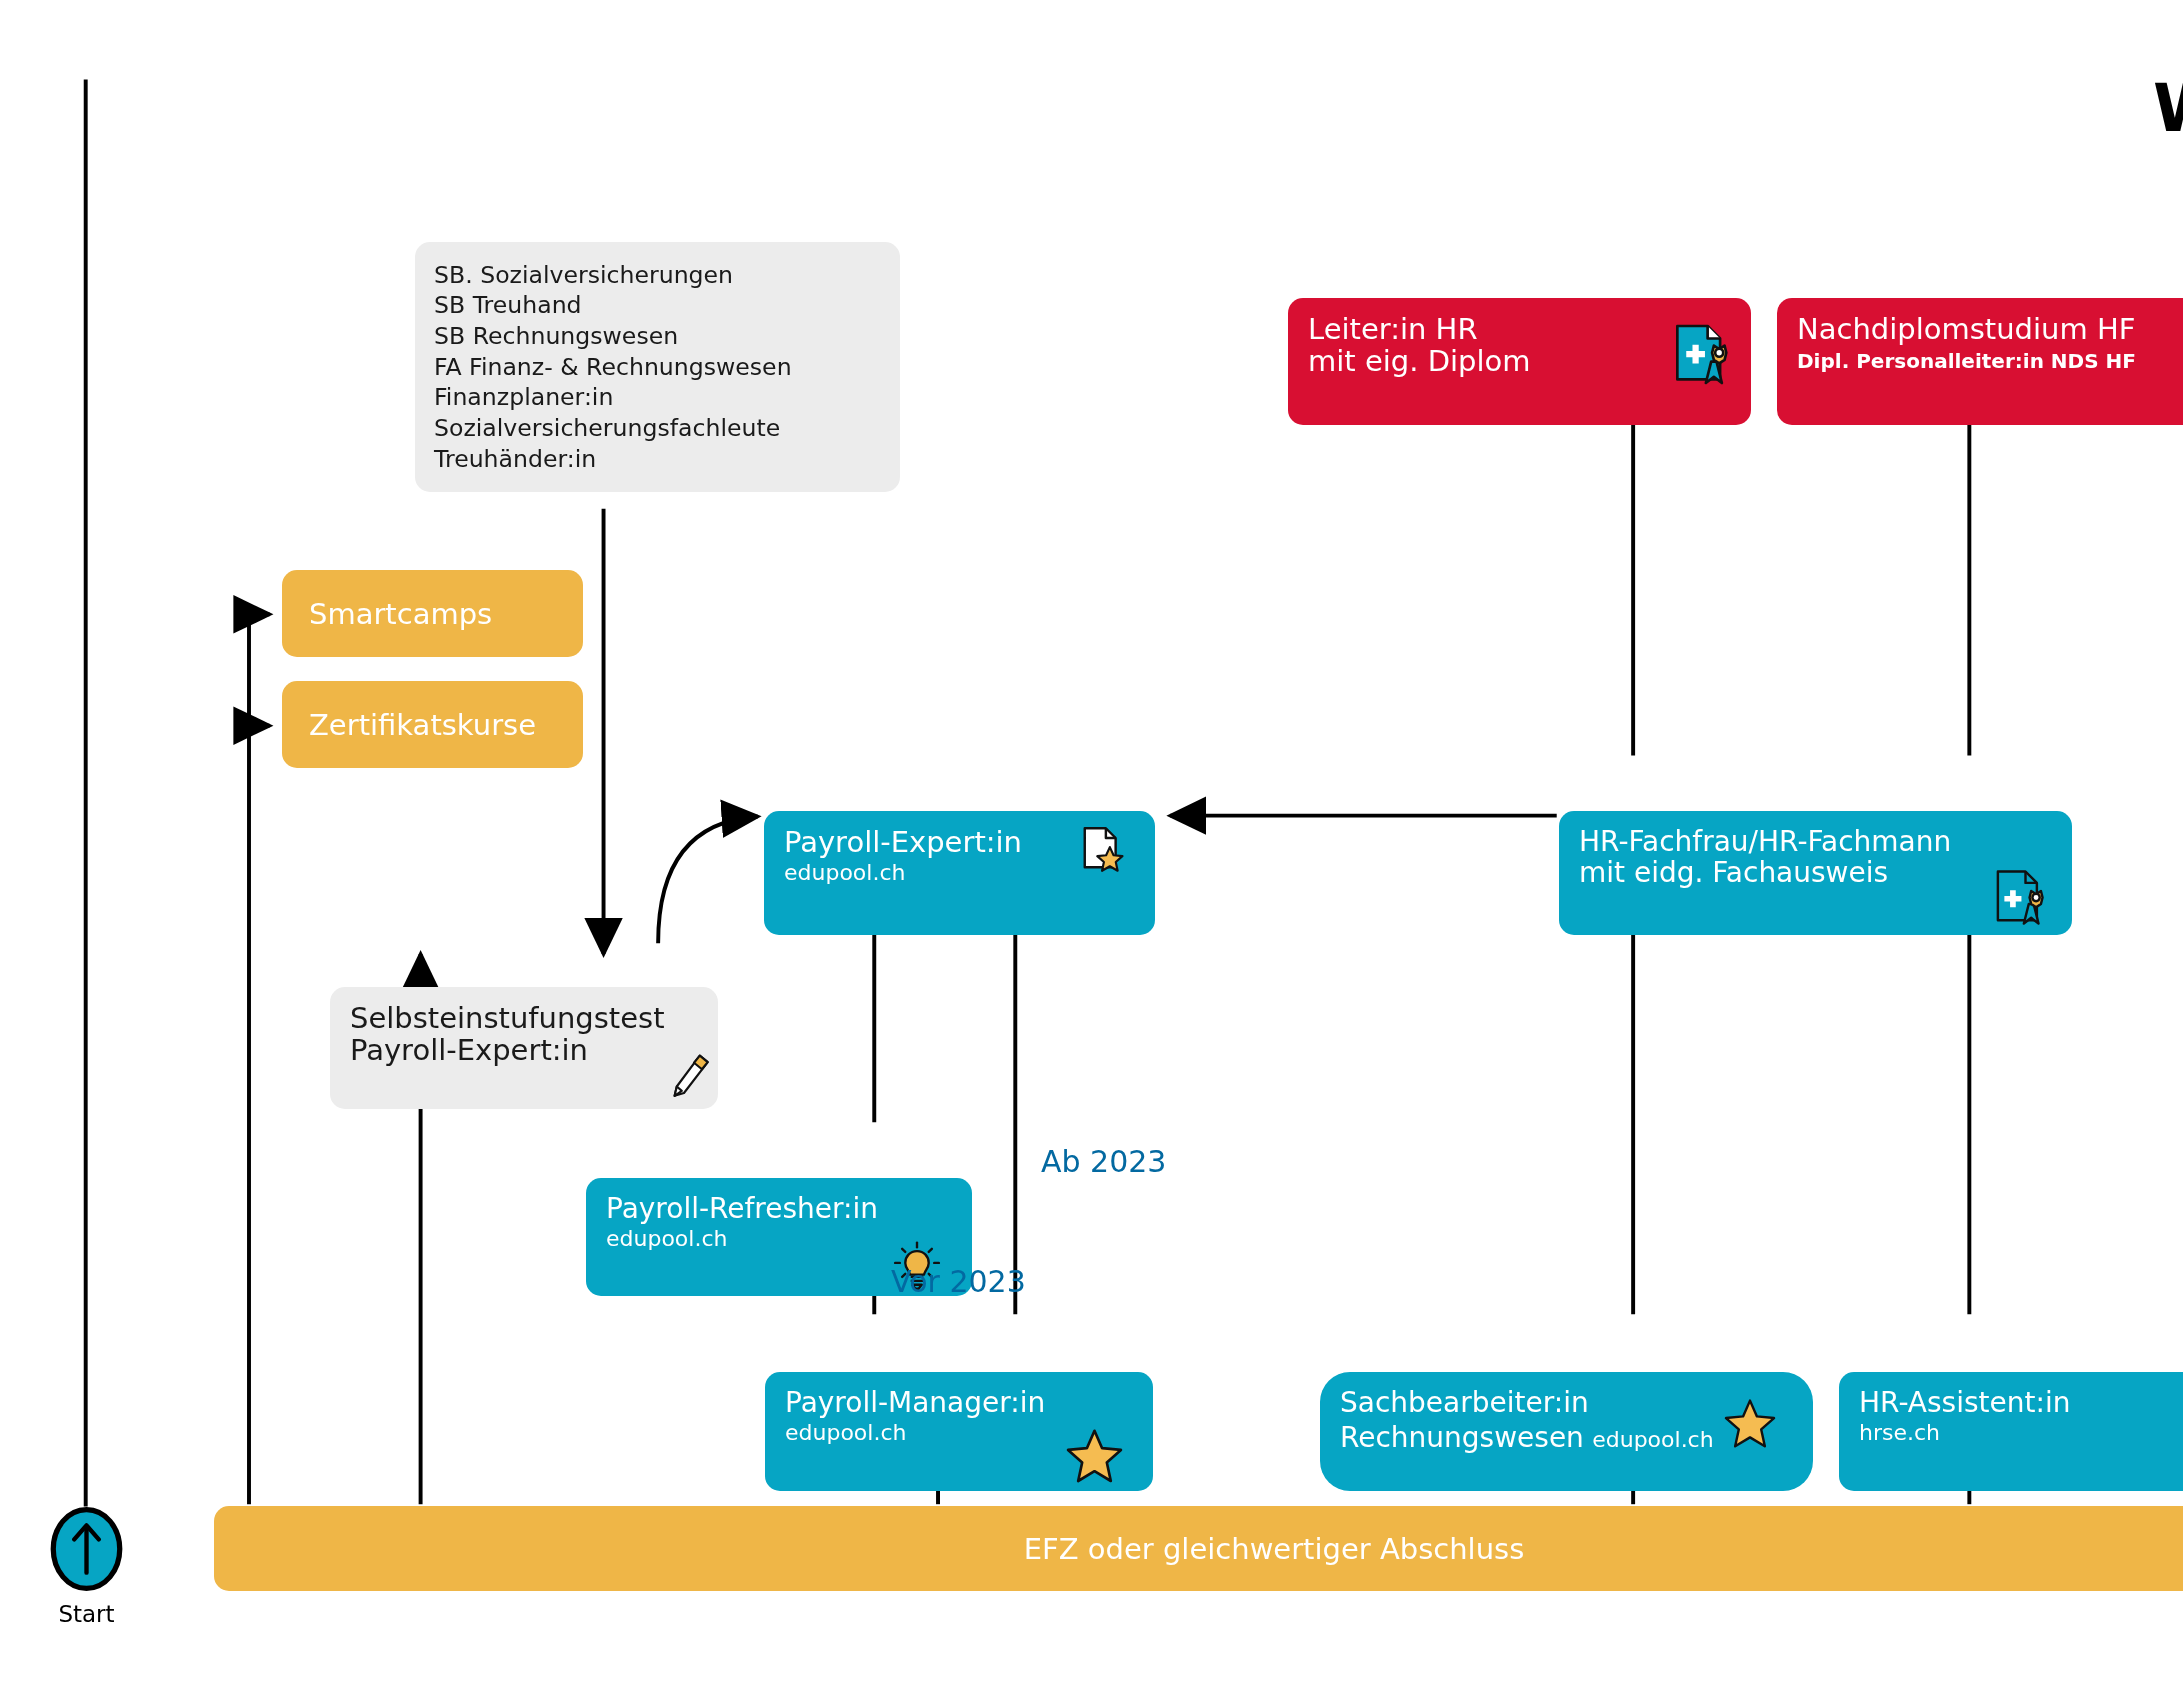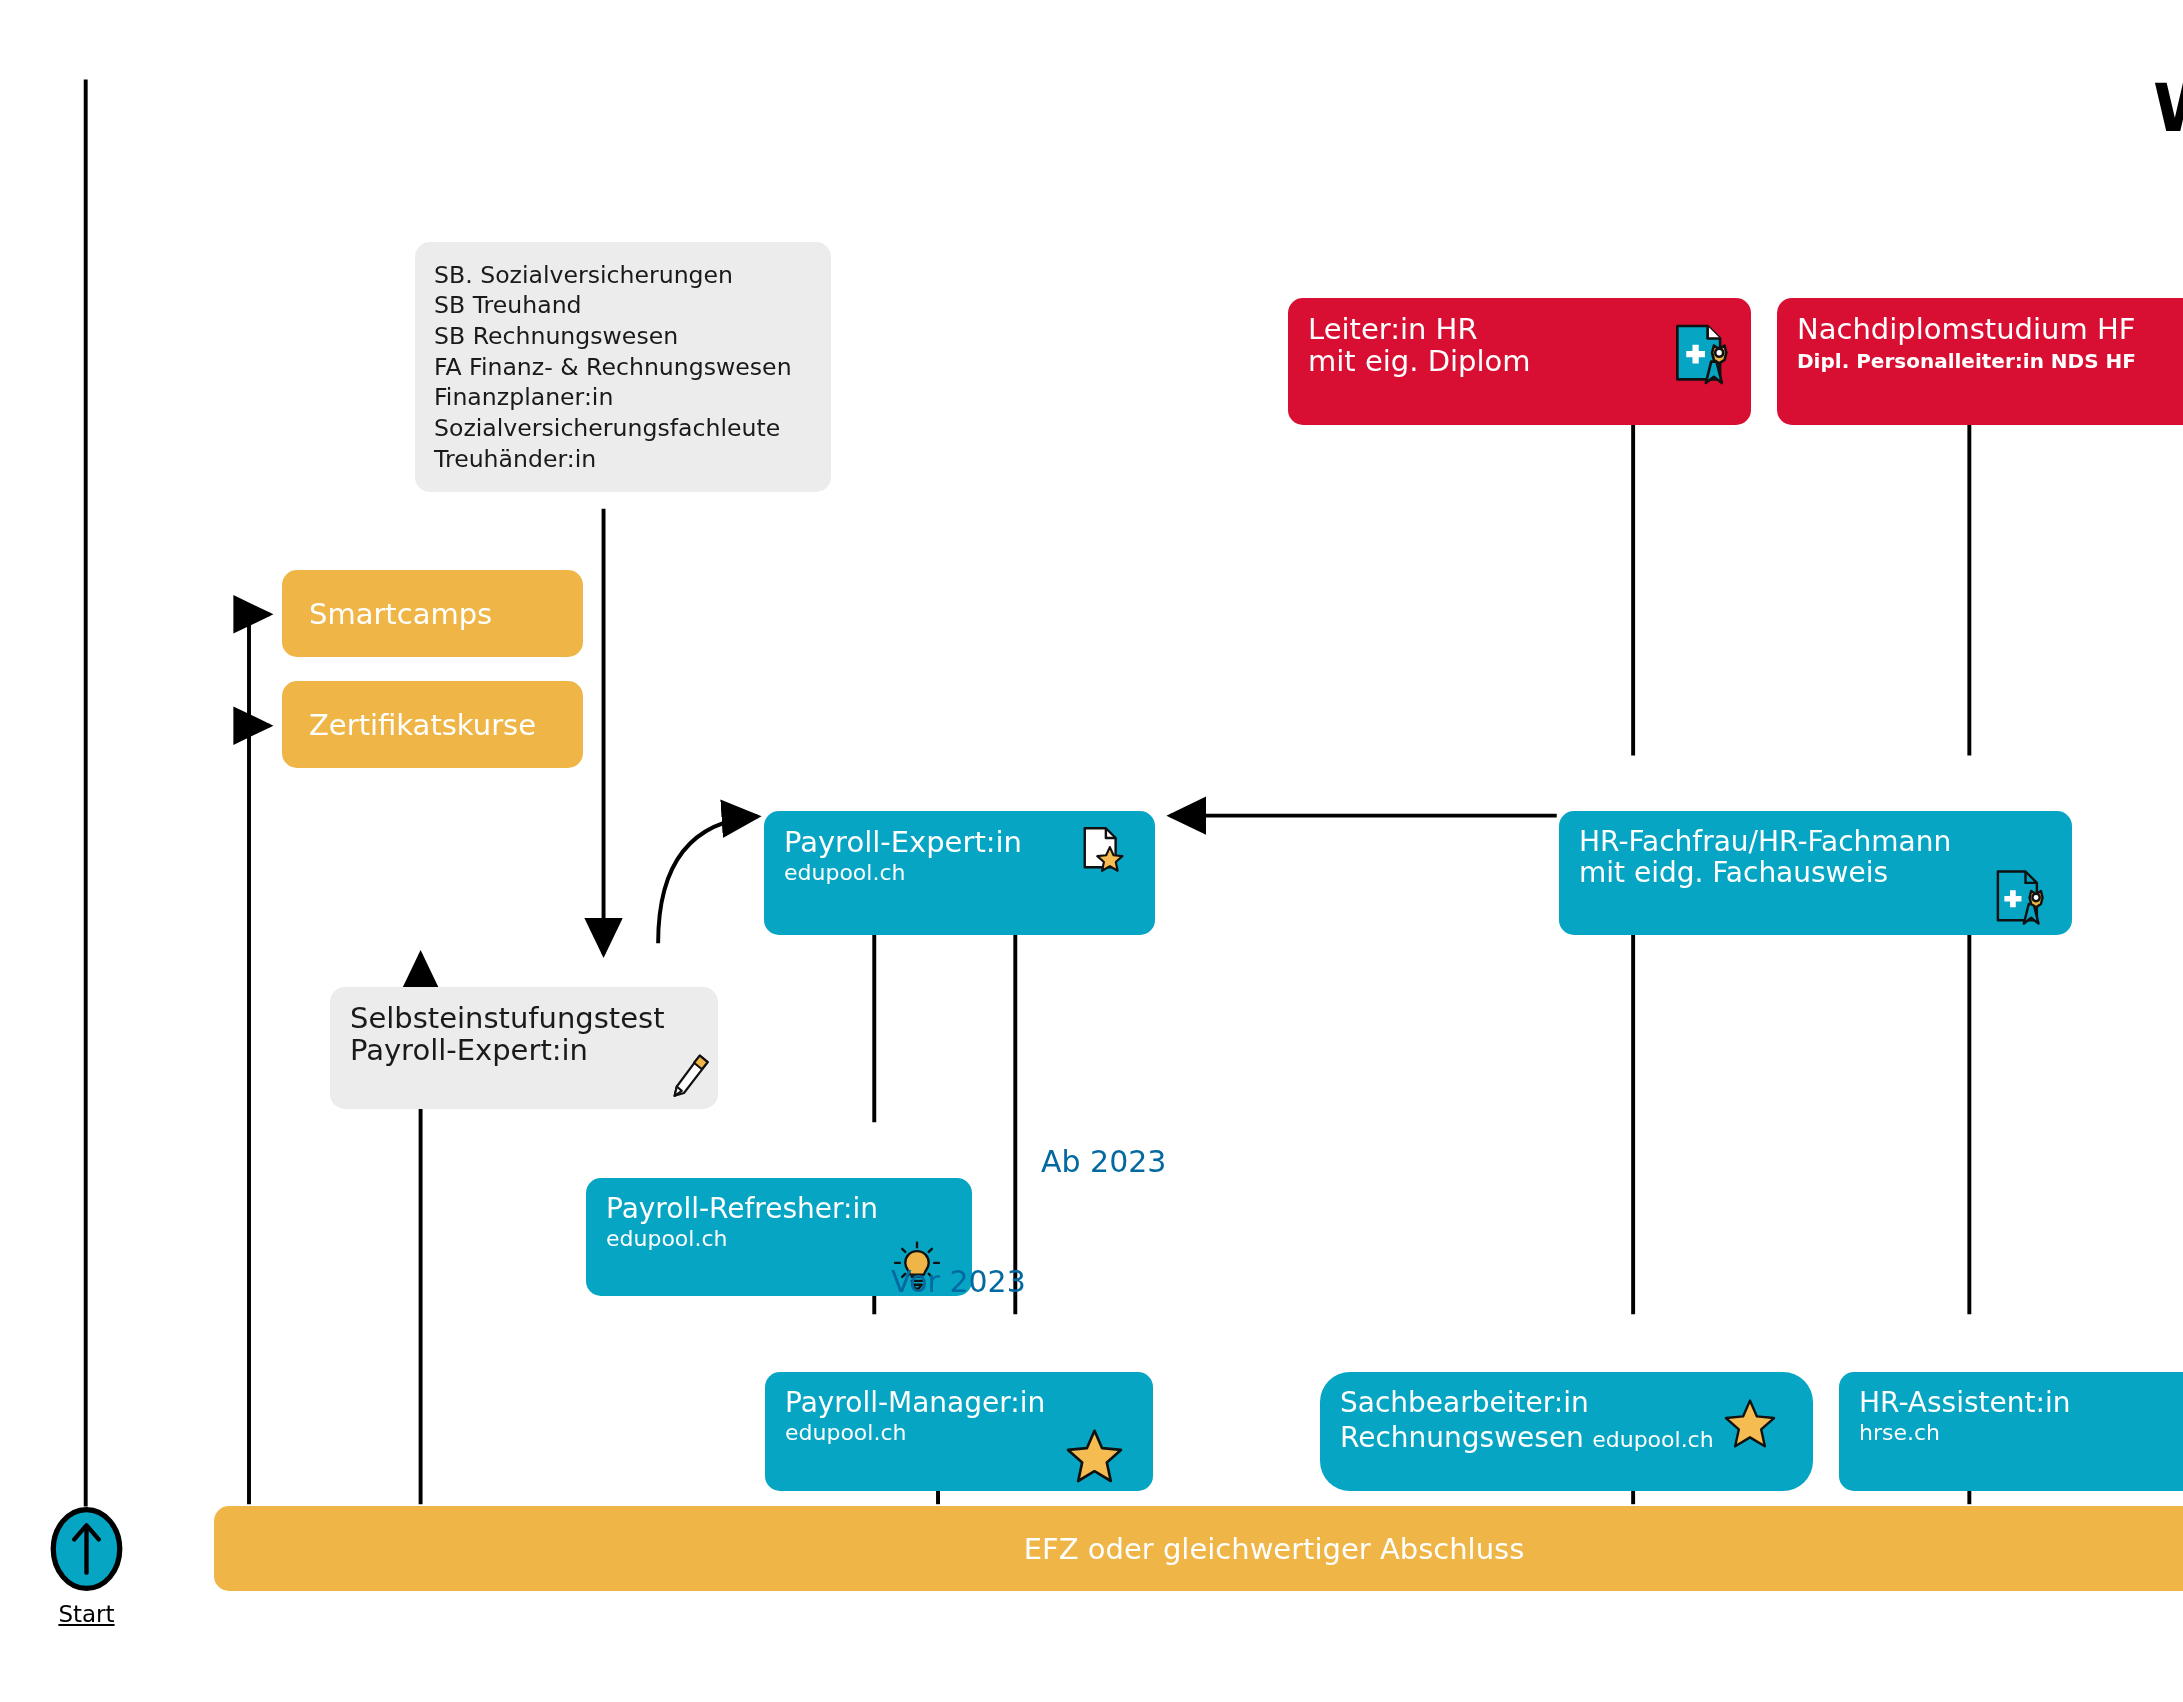--- a/index.html
+++ b/index.html
@@ -24,21 +24,21 @@
   .icon{position:absolute;}
 
   
   #logo{position:absolute;}
   #logo .wks{font-family:"DejaVu Sans","Liberation Sans",sans-serif;font-weight:bold;
        font-size:65px;letter-spacing:-1.7px;color:#000;line-height:1;}
   #logo .kv{font-size:19px;color:#000;text-align:right;margin-top:2.6px;letter-spacing:0.2px;}
 
   
   #startwrap{position:absolute;text-align:center;}
-  #startwrap .lbl{font-size:23px;color:#000;margin-top:7px;text-decoration:underline;}
+  #startwrap .lbl{font-size:23px;color:#000;margin-top:7px;}
 
   .floatlabel{position:absolute;font-size:30px;color:#0369a1;white-space:nowrap;}
 
   .listbox{position:absolute;background:#ECECEC;border-radius:15px;
      color:#1a1a1a;font-size:23.6px;line-height:1.30;padding:17.5px 19px;box-sizing:border-box;}
 </style>
 </head>
 <body>
 
 <div id="stage">
@@ -88,21 +88,21 @@
   </svg>
 
   <div id="logo" style="left:2153px;top:76px;width:210px;">
     <div style="position:relative;padding-right:48px;">
       <div class="wks">WKS</div>
       <div class="kv">KV Bildung</div>
 
     </div>
   </div>
 
-  <div class="listbox" style="left:415px;top:242px;width:416px;">
+  <div class="listbox" style="left:415px;top:242px;width:485px;">
     <div>SB. Sozialversicherungen</div>
     <div>SB Treuhand</div>
     <div>SB Rechnungswesen</div>
     <div>FA Finanz- &amp; Rechnungswesen</div>
     <div>Finanzplaner:in</div>
     <div>Sozialversicherungsfachleute</div>
     <div>Treuhänder:in</div>
   </div>
 
   <div class="node red pad" style="left:1288px;top:250px;width:463px;height:127px;">

